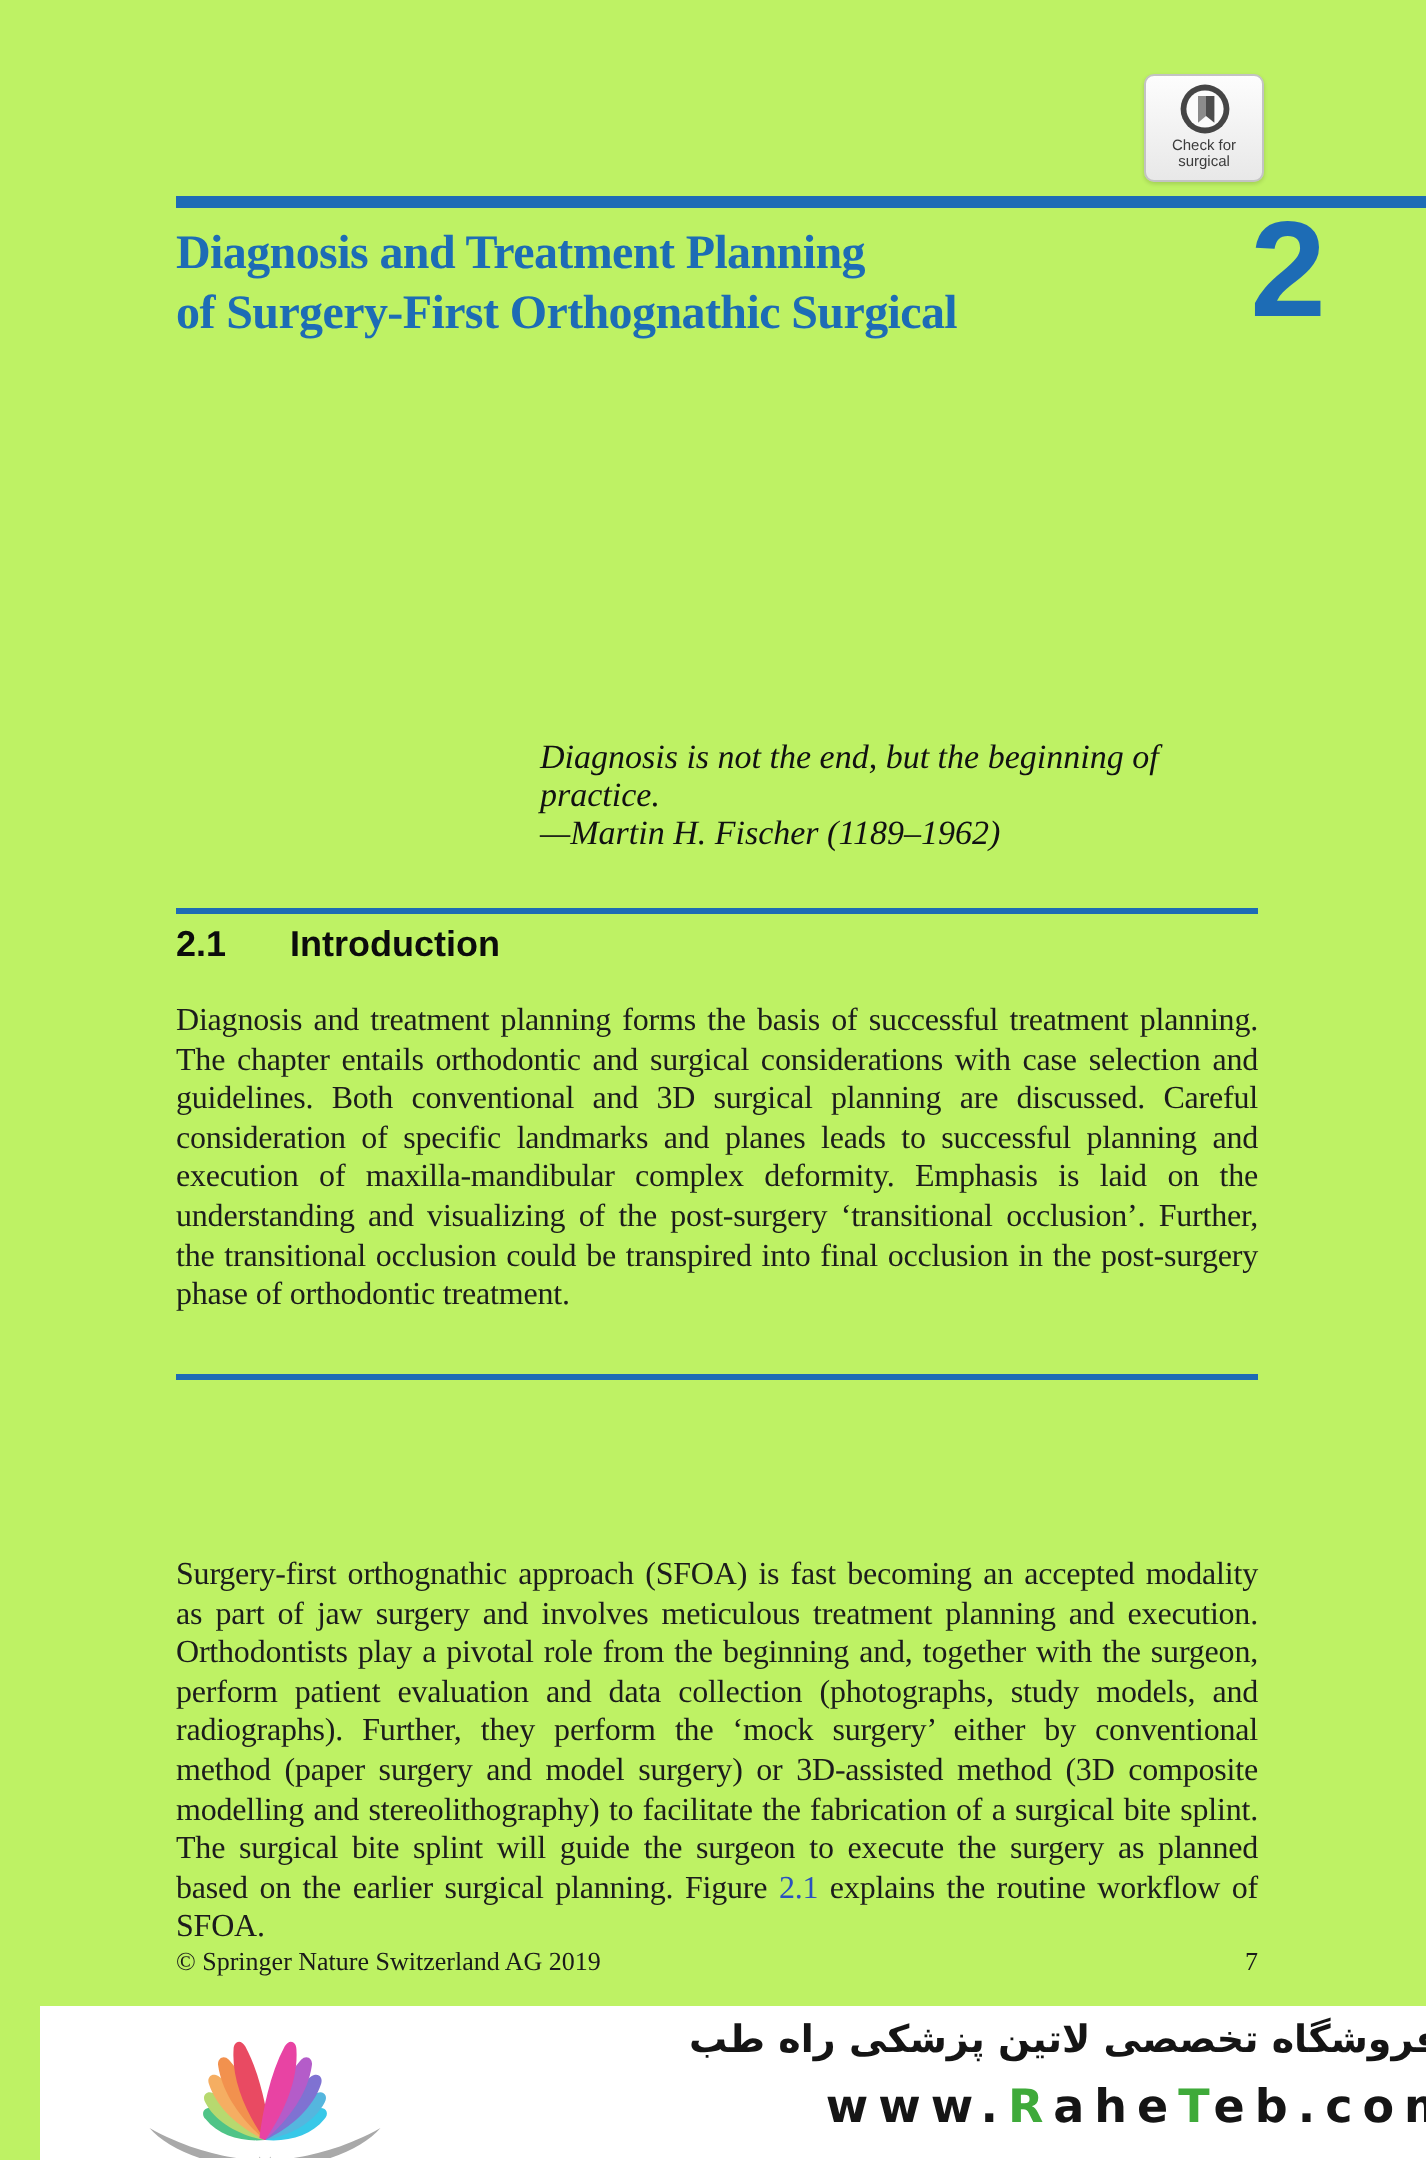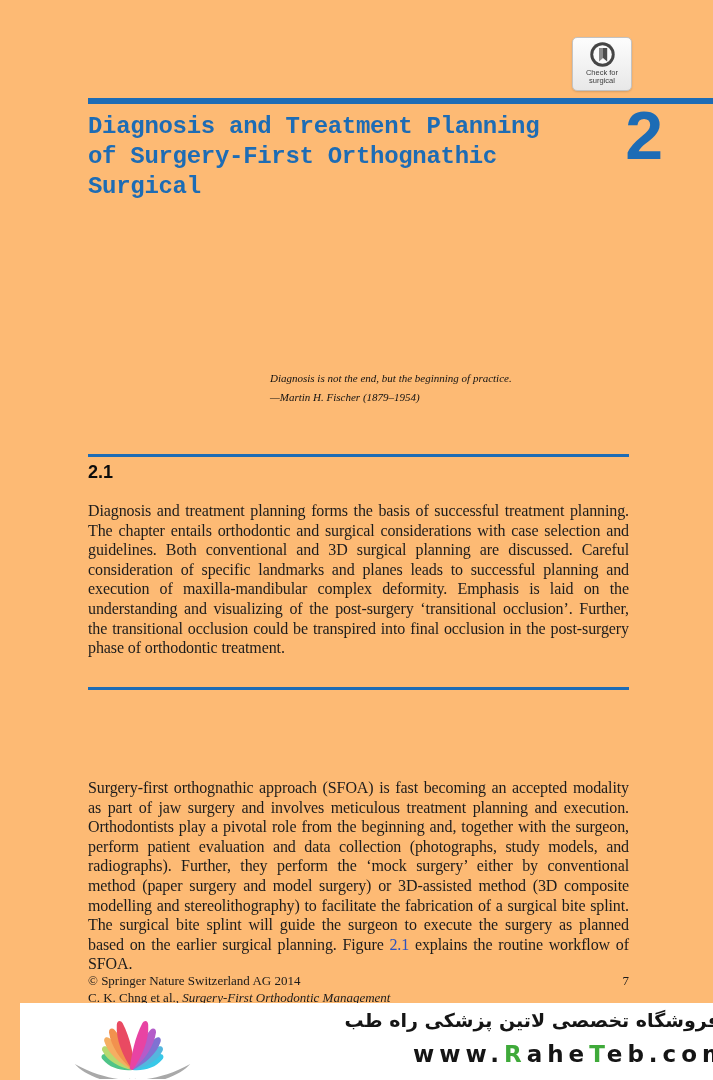--- a/index.html
+++ b/index.html
@@ -1,40 +1,40 @@
 <!DOCTYPE html>
 <html><head>
 <meta charset="utf-8">
 <style>
   html,body{margin:0;padding:0;background:#ffffff;}
-  .page{position:relative;width:713px;height:1080px;background:#fdba74;overflow:hidden;
+  .page{position:relative;width:713px;height:1080px;background:#bef264;overflow:hidden;
         font-family:"Liberation Serif","DejaVu Serif",serif;color:#1c1c1c;}
 
   
   .badge{position:absolute;left:572px;top:37px;width:58px;height:52px;
          border:1px solid #c3c3c3;border-radius:5px;
          background:linear-gradient(#fdfdfd,#e8e8e8);
          display:flex;flex-direction:column;align-items:center;cursor:pointer;
          box-shadow:0 1px 2px rgba(0,0,0,.15);}
   .badge svg{margin-top:3px;}
   .badge .bt{font-family:"Liberation Sans","DejaVu Sans",sans-serif;font-size:7.5px;
              line-height:8px;color:#3c3c3c;text-align:center;margin-top:1px;}
 
   
   .rule-thick{position:absolute;left:88px;top:98px;width:625px;height:6px;background:#1d6cb5;}
   .title{position:absolute;left:88px;top:112px;width:500px;
-         font-family:Liberation Mono, monospace;font-weight:bold;
+         font-family:Liberation Serif, serif;font-weight:bold;
          font-size:24px;line-height:30px;color:#1d6cb5;letter-spacing:-0.3px;}
   .chapnum{position:absolute;right:50px;top:101px;
            font-family:"Liberation Sans","DejaVu Sans",sans-serif;font-weight:bold;
            font-size:68px;line-height:68px;color:#1d6cb5;}
 
   
   .epigraph{position:absolute;left:270px;top:369px;width:330px;
-            font-style:italic;font-size:11px;line-height:19px;color:#111;}
+            font-style:italic;font-size:17px;line-height:19px;color:#111;}
 
   
   .srule{position:absolute;left:88px;width:541px;height:2.5px;background:#1d6cb5;}
   .shead{position:absolute;left:88px;width:545px;display:flex;
          font-family:"Liberation Sans","DejaVu Sans",sans-serif;font-weight:bold;
          font-size:18px;line-height:20px;color:#0c0c0c;}
   .shead .num{width:57px;flex:none;}
   .shead .ttl{width:470px;}
   .body-par{position:absolute;left:88px;width:541px;font-size:16px;line-height:19.6px;
             text-align:justify;color:#1c1c1c;letter-spacing:-0.1px;}
@@ -76,40 +76,38 @@
 
   <div class="rule-thick"></div>
   <div class="title">
     <span style="display:block">Diagnosis and Treatment Planning</span>
     <span style="display:block">of Surgery-First Orthognathic Surgical</span>
   </div>
   <div class="chapnum">2</div>
 
   <div class="epigraph">
     <div>Diagnosis is not the end, but the beginning of practice.</div>
-    <div>—Martin H. Fischer (1879–1954)</div>
+    <div>—Martin H. Fischer (1189–1962)</div>
   </div>
 
   <div class="srule" style="top:454px"></div>
   <div class="shead" style="top:462px">
     <span class="num">2.1</span>
+    <span class="ttl">Introduction</span>
   </div>
   <div class="body-par" style="top:501px">Diagnosis and treatment planning forms the basis of successful treatment planning. The chapter entails orthodontic and surgical considerations with case selection and guidelines. Both conventional and 3D surgical planning are discussed. Careful consideration of specific landmarks and planes leads to successful planning and execution of maxilla-mandibular complex deformity. Emphasis is laid on the understanding and visualizing of the post-surgery ‘transitional occlusion’. Further, the transitional occlusion could be transpired into final occlusion in the post-surgery phase of orthodontic treatment.</div>
 
   <div class="srule" style="top:687px"></div>
   <div class="body-par" style="top:778px">
     <span>Surgery-first orthognathic approach (SFOA) is fast becoming an accepted modality as part of jaw surgery and involves meticulous treatment planning and execution. Orthodontists play a pivotal role from the beginning and, together with the surgeon, perform patient evaluation and data collection (photographs, study models, and radiographs). Further, they perform the ‘mock surgery’ either by conventional method (paper surgery and model surgery) or 3D-assisted method (3D composite modelling and stereolithography) to facilitate the fabrication of a surgical bite splint. The surgical bite splint will guide the surgeon to execute the surgery as planned based on the earlier surgical planning. Figure </span><span class="figlink">2.1</span><span> explains the routine workflow of SFOA.</span>
   </div>
 
   <div class="footer1">
     <span class="pg">7</span>
-    <span>© Springer Nature Switzerland AG 2014</span>
-  </div>
-  <div class="footer2">
-    <span>C. K. Chng et al., </span><span class="ital">Surgery-First Orthodontic Management</span>
+    <span>© Springer Nature Switzerland AG 2019</span>
   </div>
 
   <div class="banner">
     <svg class="logo" viewBox="0 0 190 100">
       <g transform="translate(95,88)">
 
         <path transform="rotate(-72)" d="M0,0 C-6,-14 -7,-30 1,-42 C3,-46 8,-46 9,-41 C12,-28 8,-12 4,0 Z" fill="#4fc487"></path>
         <path transform="rotate(-59)" d="M0,0 C-6,-16 -7,-34 1,-47 C3,-51 8,-51 9,-46 C12,-31 8,-13 4,0 Z" fill="#b7d96f"></path>
         <path transform="rotate(-46)" d="M0,0 C-6,-18 -7,-38 1,-53 C3,-57 8,-57 9,-52 C12,-35 8,-15 4,0 Z" fill="#f5ae62"></path>
         <path transform="rotate(-33)" d="M0,0 C-6,-20 -7,-42 1,-59 C3,-63 8,-63 9,-58 C12,-39 8,-16 4,0 Z" fill="#f2914e"></path>

